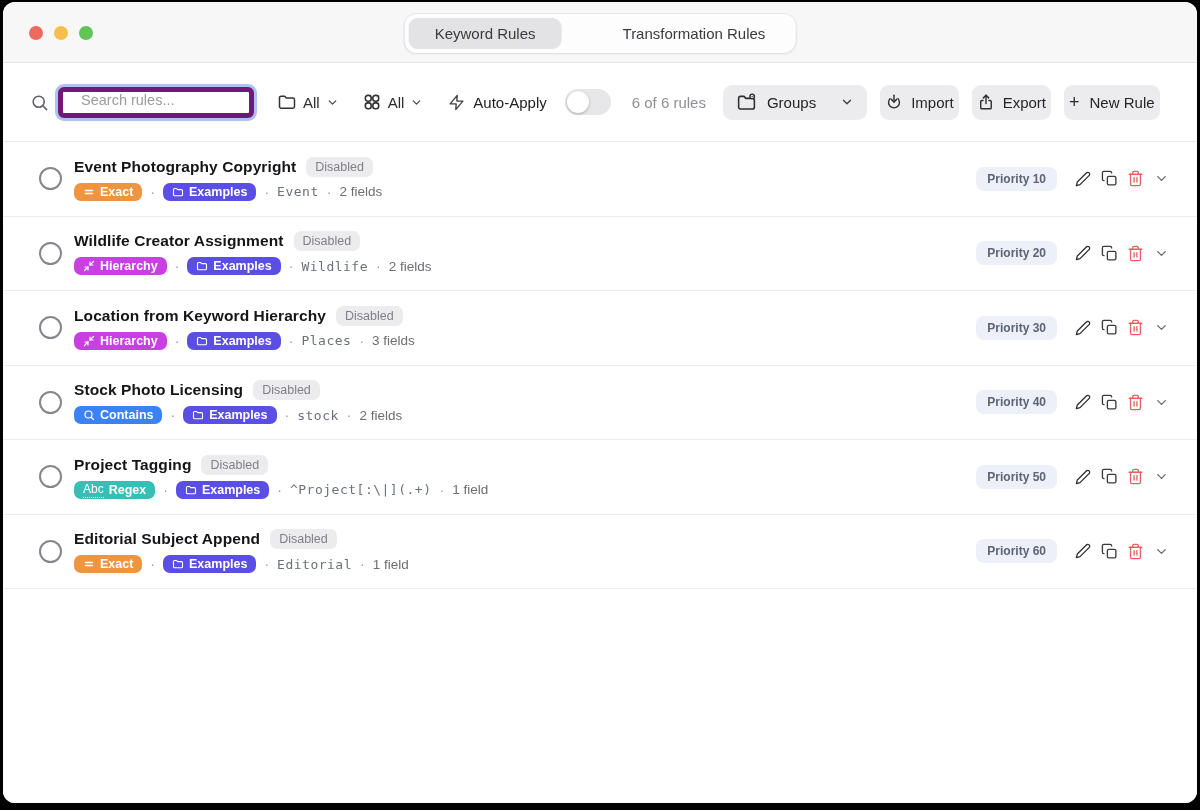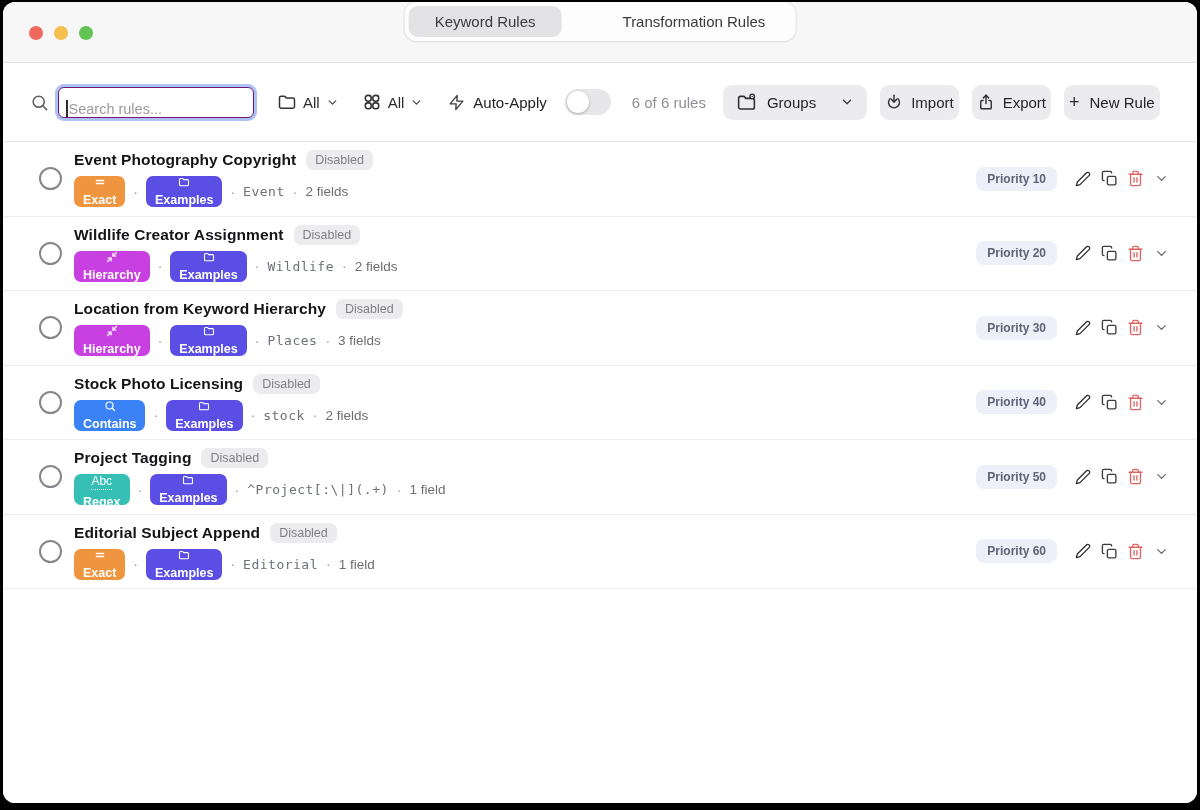--- a/index.html
+++ b/index.html
@@ -6,29 +6,29 @@
   html,body { width:1200px; height:810px; background:#000; font-family:"Liberation Sans", sans-serif; overflow:hidden; }
   .window { position:absolute; top:2px; left:3px; right:3px; bottom:7px; background:#fff; border-radius:12px; overflow:hidden; }
 
   
   .titlebar { position:relative; height:61px; background:#f7f7f8; border-bottom:1px solid #e4e4e6; }
   .traffic { position:absolute; left:26px; top:24px; display:flex; gap:11px; }
   .tl { width:14px; height:14px; border-radius:50%; display:inline-block; }
   .tl.red { background:#ee6a5f; }
   .tl.yellow { background:#f5bf4f; }
   .tl.green { background:#62c454; }
-  .segcontrol { position:absolute; left:50%; top:0; transform:translateX(-50%); display:flex; background:#fdfdfd; border-radius:12px; padding:4px; box-shadow:0 0 0 1px rgba(0,0,0,.05), 0 1px 3px rgba(0,0,0,.07);gap:35px; }
+  .segcontrol { position:absolute; left:50%; top:12px; transform:translateX(-50%); display:flex; background:#fdfdfd; border-radius:12px; padding:4px; box-shadow:0 0 0 1px rgba(0,0,0,.05), 0 1px 3px rgba(0,0,0,.07);gap:35px; }
   .seg { padding:0 26px; height:31px; line-height:31px; font-size:15px; color:#3a3a3f; border-radius:9px; cursor:default; white-space:nowrap; }
   .seg.active { background:#e3e3e6; }
 
   
   .toolbar { display:flex; align-items:center; height:79px; padding:0 24px 0 27px; border-bottom:1px solid #e9e9eb; background:#fff; }
   .icon { flex-shrink:0; display:inline-block; }
   .search-icon { color:#5f5f66; margin-right:9px; }
-  .search-box { position:relative; width:196px; height:31px; border:1px solid #701a75; border-radius:6px; box-shadow:0 0 0 3px rgba(108,142,236,.55); display:flex; align-items:flex-end; padding-left:7px; background:#fff; }
+  .search-box { position:relative; width:196px; height:31px; border:5px solid #701a75; border-radius:6px; box-shadow:0 0 0 3px rgba(108,142,236,.55); display:flex; align-items:flex-start; padding-left:17px; background:#fff; }
   .caret { width:1.5px; height:17px; background:#2b2b30; margin-right:1px; }
   .search-box input { border:none; outline:none; width:170px; font-size:14.5px; font-family:"Liberation Sans",sans-serif; color:#1c1c20; background:transparent; }
   .search-box input::placeholder { color:#9b9ba1; }
   .filter { display:flex; align-items:center; gap:6px; font-size:15px; color:#2c2c31; margin-left:23px; cursor:default; }
   .filter .chev { color:#4a4a50; }
   .autoapply { display:flex; align-items:center; gap:8px; margin-left:25px; font-size:15px; color:#222226; }
   .zap { color:#3f3f45; }
   .toggle { position:relative; width:46px; height:26px; border-radius:13px; background:#e7e7ea; margin-left:10px; }
   .knob { position:absolute; left:2px; top:2px; width:22px; height:22px; border-radius:50%; background:#fff; box-shadow:0 1px 3px rgba(0,0,0,.28); }
   .count { margin-left:21px; font-size:15px; color:#8f8f95; white-space:nowrap; }
@@ -39,21 +39,21 @@
   .plus { font-size:18px; font-weight:400; line-height:1; margin-right:2px; color:#2a2a2f; }
 
   
   .rule-row { display:flex; align-items:center; height:74.5px; padding:0 23px 0 36px; border-bottom:1px solid #ededef; background:#fff; }
   .rule-check { width:23px; height:23px; border:2px solid #85858c; border-radius:50%; flex-shrink:0; margin-right:12px; }
   .rule-main { display:flex; flex-direction:column; gap:6px; }
   .title-line { display:flex; align-items:center; gap:10px; }
   .rule-title { font-size:15.5px; font-weight:700; color:#151518; letter-spacing:.1px; }
   .status-badge { background:#ececee; color:#7f7f87; font-size:12.5px; padding:3px 9px; border-radius:7px; }
   .meta-line { display:flex; align-items:center; gap:8px; }
-  .mbadge { display:inline-flex; align-items:center; gap:5px; height:31px; padding:0 9px; border-radius:7px; color:#fff; font-size:12.5px; font-weight:700;flex-direction:column; }
+  .mbadge { display:inline-flex; align-items:center; gap:5px; height:18px; padding:0 9px; border-radius:7px; color:#fff; font-size:12.5px; font-weight:700; }
   .mbadge svg { flex-shrink:0; }
   .b-exact { background:#f0953f; }
   .b-hier { background:#c83fe2; }
   .b-contains { background:#3b82f6; }
   .b-regex { background:#36bfb4; }
   .b-examples { background:#5b4ee4; }
   .abc { font-size:12px; font-weight:400; border-bottom:1.5px dotted rgba(255,255,255,.85); padding-bottom:1px; }
   .dot { color:#9a9aa0; font-size:14px; }
   .keyword { font-family:"DejaVu Sans Mono", monospace; font-size:13px; color:#6c707a; letter-spacing:.5px; }
   .fields { font-size:13.5px; color:#6d6d74; }

